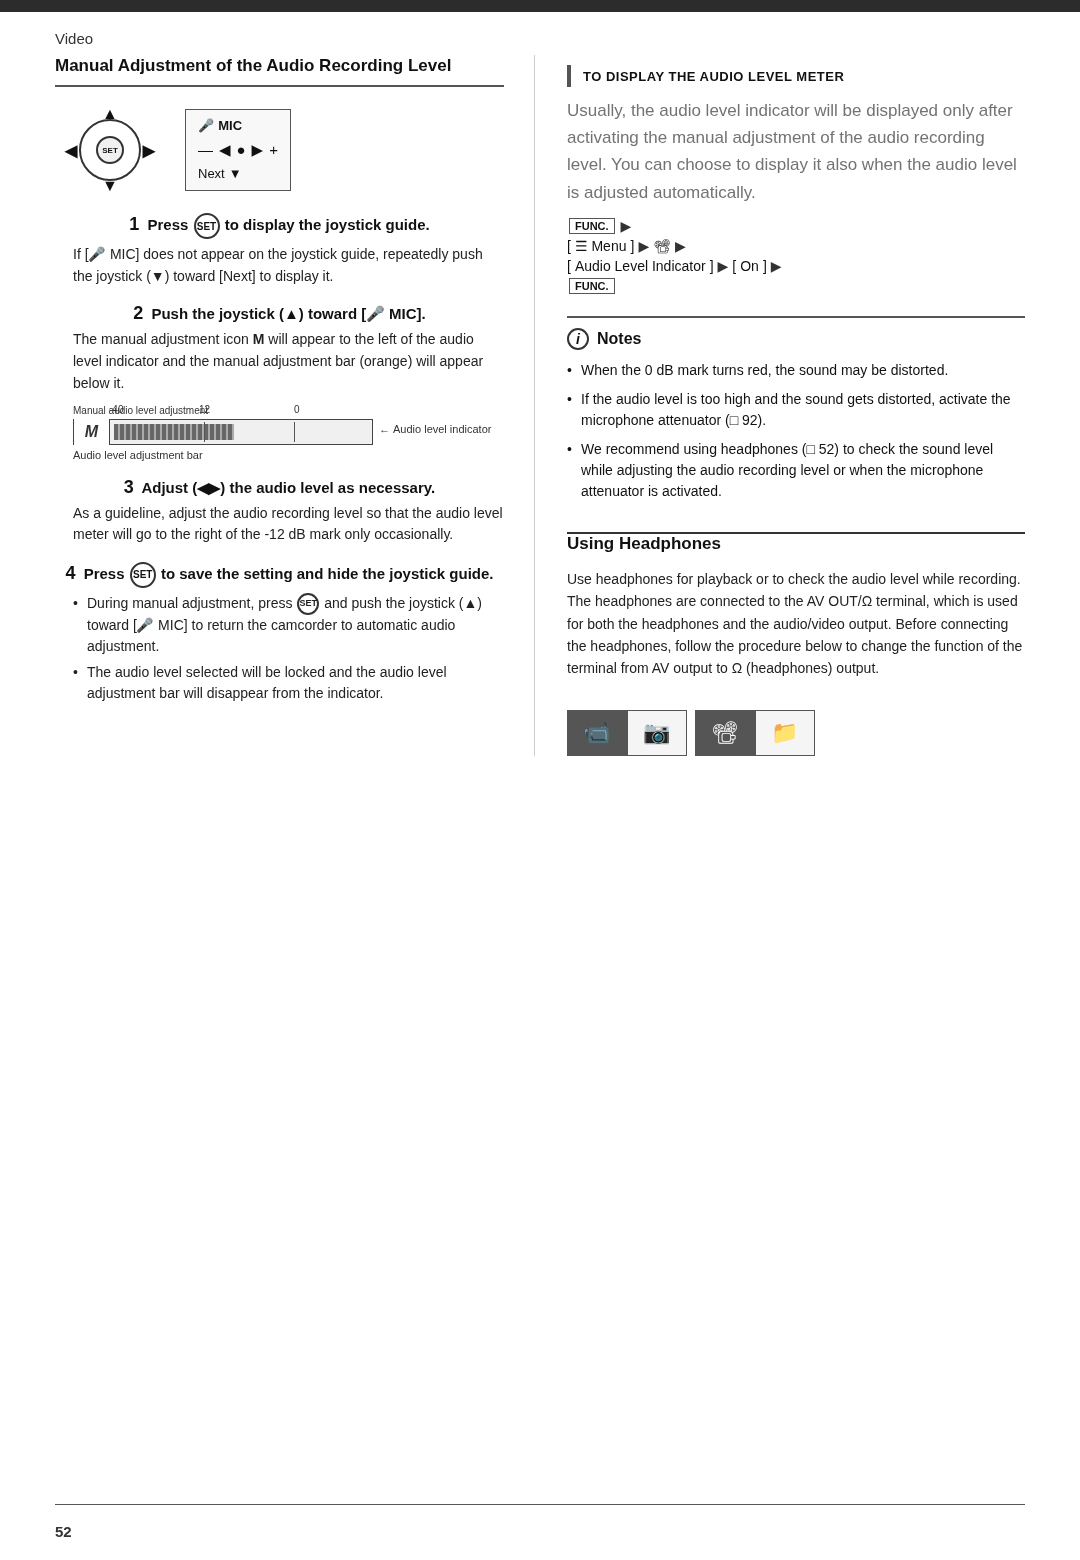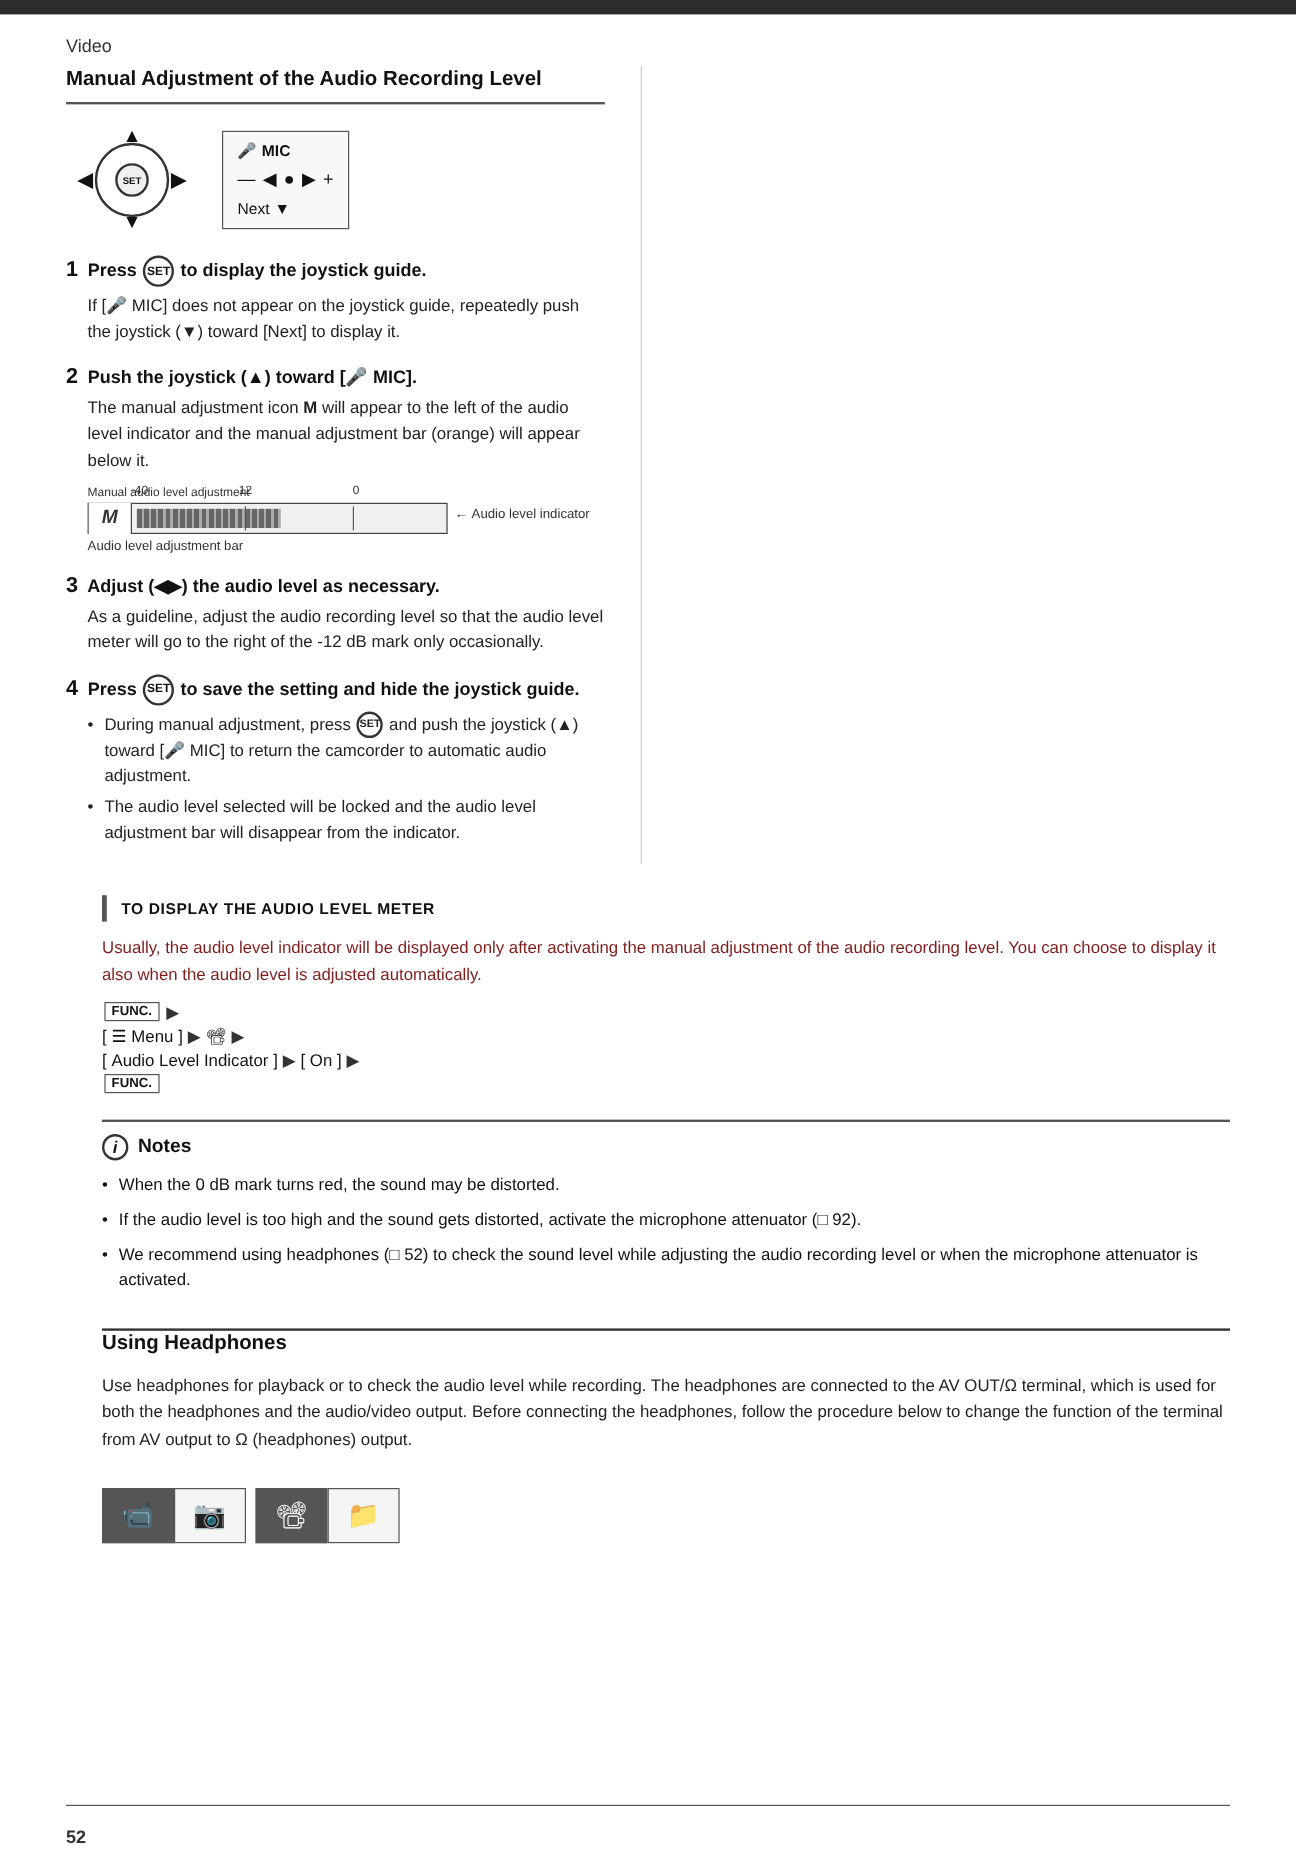--- a/index.html
+++ b/index.html
@@ -27,23 +27,23 @@
     }
     
     .header {
       padding: 18px 60px 8px 55px;
       font-size: 15px;
       color: #333;
     }
     
     .content {
       display: flex;
-      flex-direction: column;
+      flex-direction: row;
       padding: 0 55px;
-      gap: 16px;
+      gap: 2px;
     }
     
     .left-col {
       width: 480px;
       flex-shrink: 0;
       padding-right: 30px;
       border-right: 1px solid #ccc;
     }
     
     .right-col {
@@ -100,20 +100,21 @@
       font-size: 13px;
     }
     
     .step {
       margin-bottom: 16px;
     }
     .step-header {
       font-weight: bold;
       font-size: 15px;
       margin-bottom: 5px;
+      text-align: center;
     }
     .step-num {
       font-size: 18px;
       font-weight: bold;
       margin-right: 4px;
     }
     .step-body {
       font-size: 14px;
       line-height: 1.55;
       margin-left: 18px;
@@ -191,23 +192,23 @@
     }
     .right-section-title::before {
       content: "";
       display: inline-block;
       width: 4px;
       height: 22px;
       background: #555;
       margin-right: 6px;
     }
     .right-text {
-      font-size: 14px;
+      font-size: 17px;
       line-height: 1.6;
-      color: #7f1d1d;
+      color: #737373;
       margin-bottom: 12px;
     }
     .func-box {
       display: inline-block;
       border: 1.5px solid #555;
       font-size: 11px;
       padding: 1px 5px;
       font-weight: bold;
       margin: 0 2px;
     }

